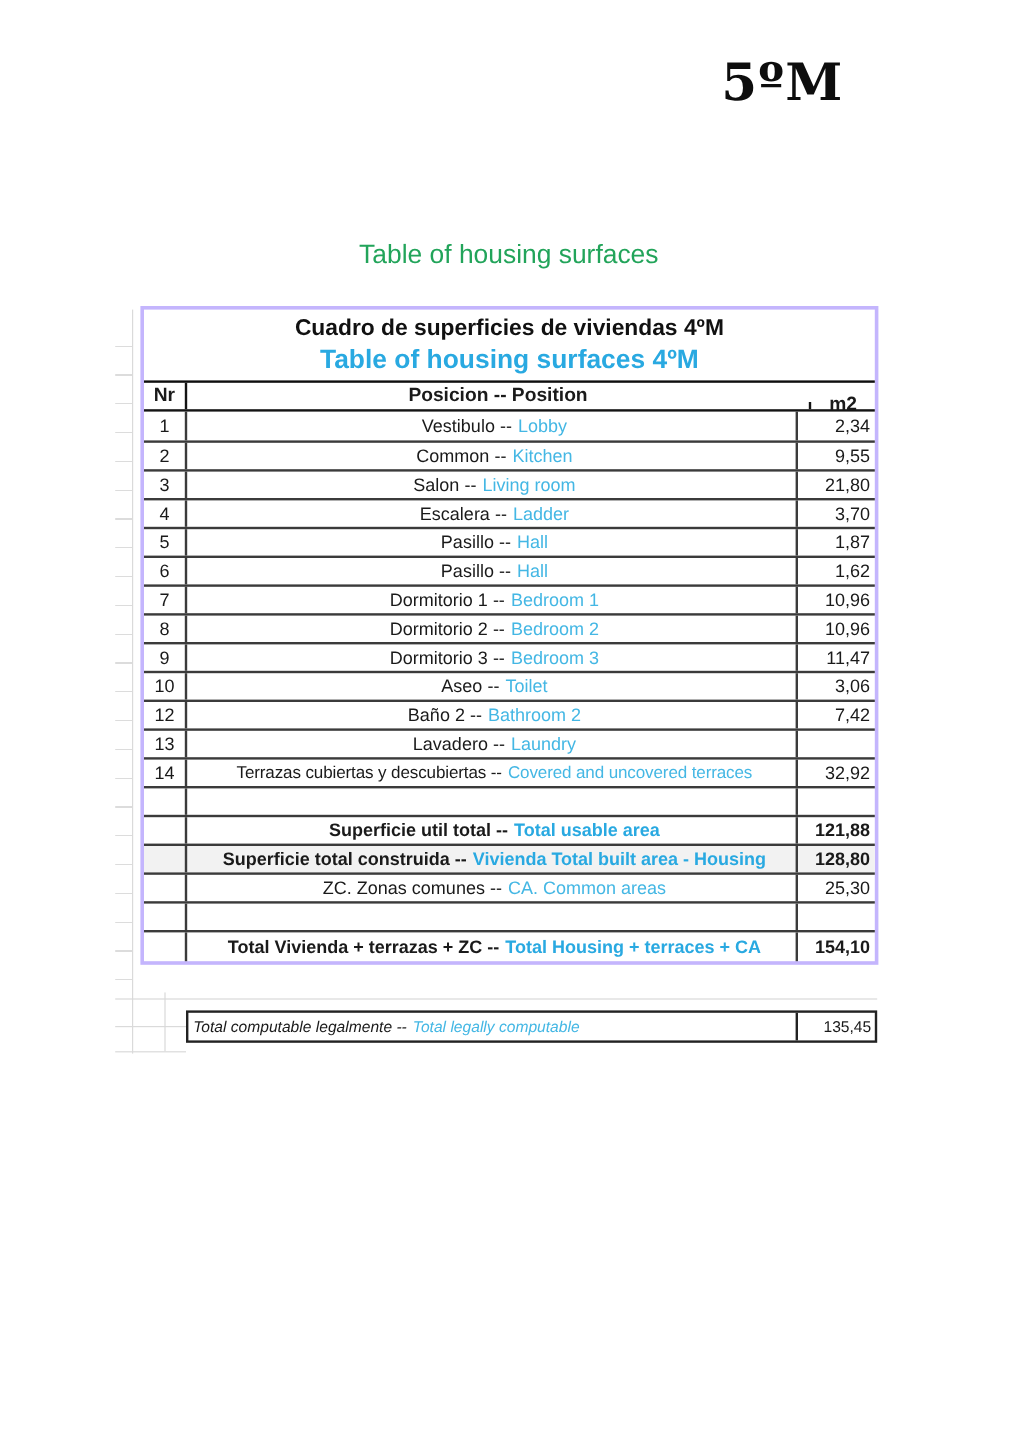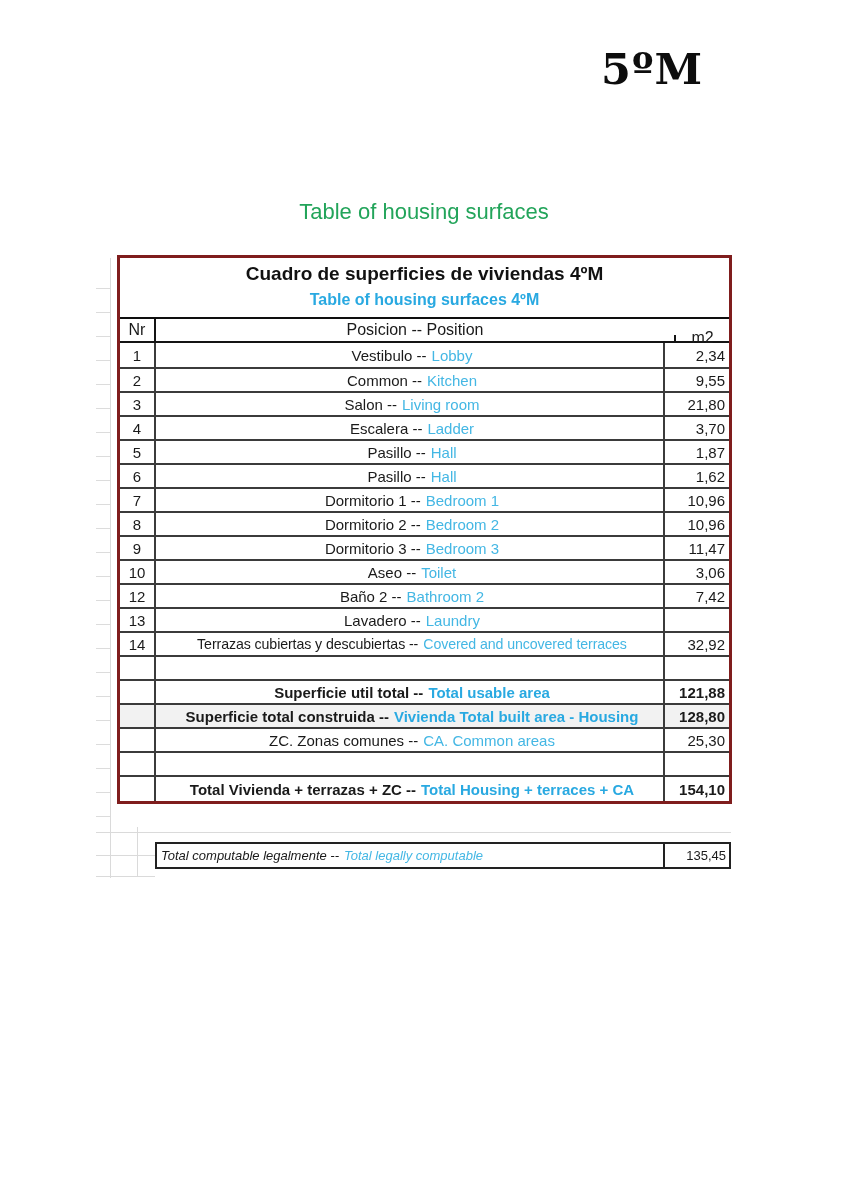--- a/index.html
+++ b/index.html
@@ -15,27 +15,27 @@
   }
 
   .green-title {
     position: absolute; left: 0; top: 199px; width: 848px;
     text-align: center; font-size: 22px; color: var(--title-green, #22A45A);
   }
 
   
   .surfaces-table {
     position: absolute; left: 117px; top: 255px; width: 615px;
-    border: 3px solid #7f1d1d; background: #fff;
+    border: 3px solid #c4b5fd; background: #fff;
   }
   .t-titleblock { border-bottom: 2.5px solid #0e0e0e; padding: 3px 0 4px 0; text-align: center; }
   .t-title-es { font-size: 19px; font-weight: 700; color: #111; line-height: 26px; }
-  .t-title-en { font-size: 16px; font-weight: 700; color: var(--accent-cyan, #29A9E1); line-height: 26px; }
-
-  .t-head { display: flex; height: 24px; border-bottom: 2px solid #141414; font-weight: 400; gap: 36px; }
+  .t-title-en { font-size: 22px; font-weight: 700; color: var(--accent-cyan, #29A9E1); line-height: 26px; }
+
+  .t-head { display: flex; height: 24px; border-bottom: 2px solid #141414; font-weight: 700; gap: 36px; }
   .t-head .h-nr  { width: 36px; border-right: 2px solid #141414; display:flex; align-items:center; justify-content:center; font-size: 16px; }
   .t-head .h-pos { flex: 1; display:flex; align-items:center; justify-content:center; font-size: 16px; }
   .t-head .h-m2  { width: 55px; border-left: 2px solid #141414; display:flex; align-items:center; justify-content:center; font-size: 16px; margin-top: 16px; }
 
   .t-row { display: flex; height: 24px; align-items: stretch; }
   .t-row + .t-row { border-top: 2px solid #3b3b3b; }
   .t-row .c-nr  { width: 36px; border-right: 2px solid #3b3b3b; display:flex; align-items:center; justify-content:center; font-size: 15px; }
   .t-row .c-pos { flex: 1; display:flex; align-items:center; padding-left: 5px; font-size: 15px; white-space: nowrap; overflow: hidden; justify-content: center; }
   .t-row .c-m2  { width: 66px; border-left: 2px solid #3b3b3b; display:flex; align-items:center; justify-content:flex-end; padding-right: 4px; font-size: 15px; }
   .t-row .es { color: #1a1a1a; margin-right: 5px; }

